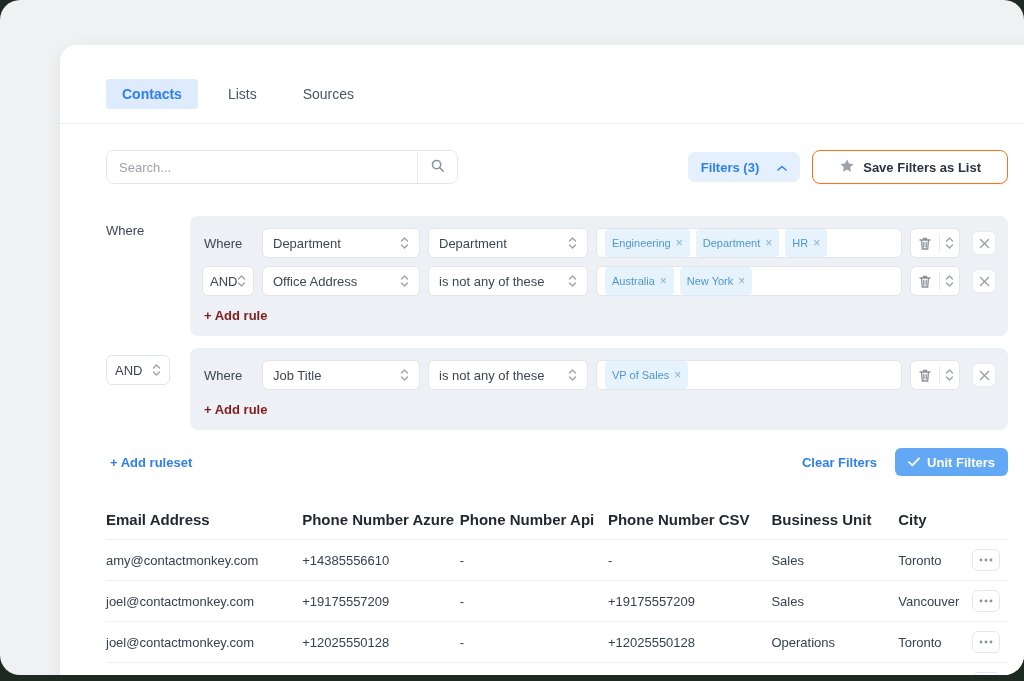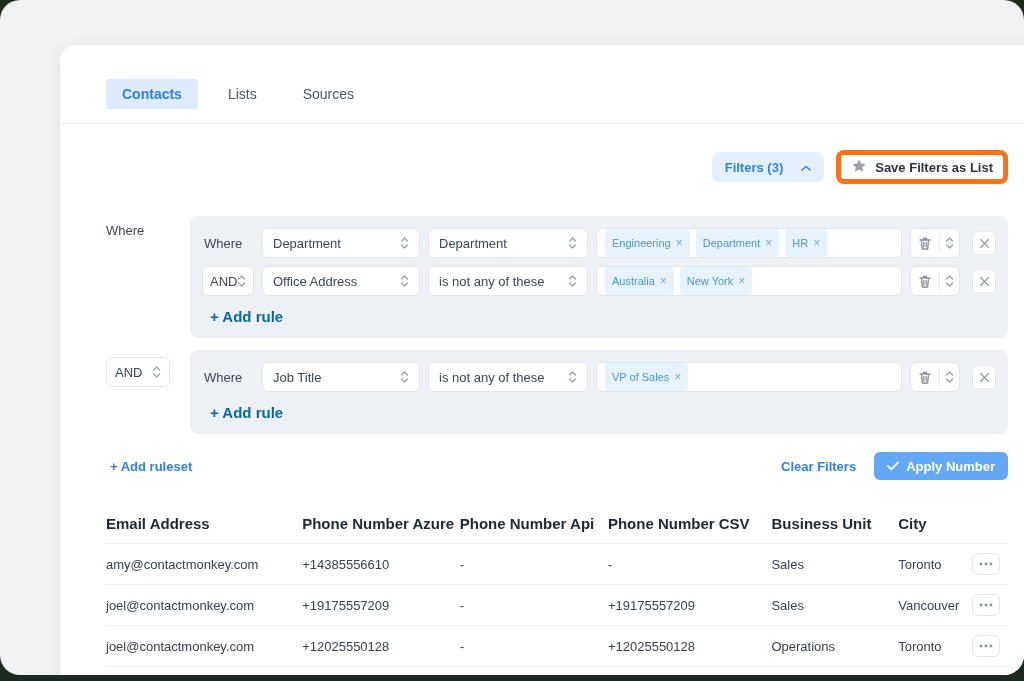--- a/index.html
+++ b/index.html
@@ -18,21 +18,21 @@
   .tabs-divider { height:1px; background:#e9ecf0; margin:0 -46px; }
 
   
   .toolbar { display:flex; align-items:center; margin-top:26px; }
   .search-box { display:flex; align-items:center; width:352px; height:34px; border:1px solid #e2e5e9; border-radius:8px; background:#fff; overflow:hidden; }
   .search-box input { flex:1; border:none; outline:none; font-size:13px; color:#374151; padding:0 12px; height:100%; font-family:inherit; }
   .search-box input::placeholder { color:#9ca3af; }
   .search-btn { width:40px; height:100%; border-left:1px solid #e9ecf0; display:flex; align-items:center; justify-content:center; color:#8a919b; cursor:pointer; background:#fff; }
   .toolbar-spacer { flex:1; }
   .filters-btn { display:flex; align-items:center; gap:18px; background:#e4f0fd; color:#2f80ed; font-size:13px; font-weight:700; height:30px; padding:0 13px; border-radius:7px; cursor:pointer; margin-right:12px; }
-  .save-btn { display:flex; align-items:center; gap:8px; background:#fff; border:5px solid #f97316; border-radius:8px; height:34px; padding:0 10px; font-size:13px; color:#2b3440; font-weight:700; cursor:pointer; box-shadow:0 1px 2px rgba(20,30,40,.04); }
+  .save-btn { display:flex; align-items:center; gap:8px; background:#fff; border:1px solid #f97316; border-radius:8px; height:34px; padding:0 26px; font-size:13px; color:#2b3440; font-weight:700; cursor:pointer; box-shadow:0 1px 2px rgba(20,30,40,.04); }
   .save-btn .star { color:#9aa1ab; }
 
   
   .filters-area { margin-top:32px; }
   .ruleset-row { display:flex; align-items:flex-start; margin-bottom:12px; }
   .connector-col { width:84px; flex:0 0 84px; padding-top:7px; font-size:13px; color:#3c4654; }
   .connector-select { width:64px; height:30px; background:#fff; border:1px solid #e2e5e9; border-radius:6px; display:flex; align-items:center; justify-content:space-between; padding:0 8px; font-size:13px; color:#3c4654; cursor:pointer; }
   .panel { flex:1; background:#edf0f4; border-radius:8px; padding:12px; }
   .rule-row { display:flex; align-items:center; gap:8px; margin-bottom:8px; }
   .rule-row:last-of-type { margin-bottom:0; }
@@ -43,21 +43,21 @@
   .select.operator { width:160px; flex:0 0 160px; }
   .stepper { color:#9aa3ad; display:flex; }
   .chips-box { flex:1; height:30px; background:#fff; border:1px solid #e2e5e9; border-radius:6px; display:flex; align-items:center; gap:6px; padding:0 8px; overflow:hidden; }
   .chip { display:inline-flex; align-items:center; gap:5px; background:#e6f2fc; color:#4e97d1; font-size:11px; border-radius:4px; padding:8px 7px; white-space:nowrap; }
   .chip .chip-x { cursor:pointer; color:#7fb3da; font-size:12px; line-height:1; }
   .actions-box { height:30px; background:#fff; border:1px solid #e2e5e9; border-radius:6px; display:flex; align-items:center; }
   .action-trash { padding:0 7px; color:#8a919b; display:flex; align-items:center; cursor:pointer; height:100%; }
   .action-div { width:1px; height:18px; background:#e9ecf0; }
   .action-step { padding:0 5px; color:#9aa3ad; display:flex; align-items:center; cursor:pointer; height:100%; }
   .close-btn { width:24px; height:24px; background:#fff; border:1px solid #e8ebee; border-radius:6px; display:flex; align-items:center; justify-content:center; color:#9aa1ab; cursor:pointer; margin-left:4px; }
-  .add-rule { display:inline-block; margin:12px 0 0 8px; font-size:15px; color:#0369a1; font-weight:700; cursor:pointer; }
+  .add-rule { display:inline-block; margin:12px 0 0 2px; font-size:13px; color:#7f1d1d; font-weight:700; cursor:pointer; }
 
   .filters-footer { display:flex; align-items:center; margin-top:18px; }
   .add-ruleset { font-size:13px; color:#2f80ed; font-weight:700; cursor:pointer; margin-left:4px; }
   .clear-filters { font-size:13px; color:#2f80ed; font-weight:700; cursor:pointer; margin-right:18px; }
   .apply-btn { display:flex; align-items:center; gap:7px; background:#62a8f5; color:#fff; font-size:13px; font-weight:700; height:28px; padding:0 13px; border-radius:6px; cursor:pointer; }
 
   
   table.contacts { width:100%; border-collapse:collapse; margin-top:24px; }
   table.contacts th { text-align:left; font-size:15px; font-weight:700; color:#1f2730; padding:11px 4px 11px 0; border-bottom:1px solid #edf0f2; }
   table.contacts td { font-size:13px; color:#374151; padding:9px 4px 9px 0; border-bottom:1px solid #edf0f2; }
@@ -78,20 +78,31 @@
     <div class="card-inner">
 
       <div class="tabs">
         <div class="tab active">Contacts</div>
         <div class="tab">Lists</div>
         <div class="tab">Sources</div>
       </div>
       <div class="tabs-divider"></div>
 
       <div class="toolbar">
+        <div class="search-box">
+          <input type="text" placeholder="Search..." style="">
+          <div class="search-btn">
+            <span>
+              <svg width="15" height="15" viewBox="0 0 16 16" fill="none" stroke="currentColor" stroke-width="1.6" stroke-linecap="round">
+                  <circle cx="7" cy="7" r="4.4"></circle>
+                  <line x1="10.4" y1="10.4" x2="14" y2="14"></line>
+                </svg>
+            </span>
+          </div>
+        </div>
         <div class="toolbar-spacer"></div>
         <div class="filters-btn">
           <span>Filters (3)</span>
           <span>
             <svg width="10" height="7" viewBox="0 0 10 7" fill="none" stroke="currentColor" stroke-width="1.6" stroke-linecap="round" stroke-linejoin="round">
                 <polyline points="1,5 5,1.5 9,5"></polyline>
               </svg>
           </span>
         </div>
         <div class="save-btn">
@@ -295,21 +306,21 @@
         </div>
 
         <div class="filters-footer">
           <span class="add-ruleset">+  Add ruleset</span>
           <div class="toolbar-spacer"></div>
           <span class="clear-filters">Clear Filters</span>
           <div class="apply-btn">
             <span><svg width="12" height="10" viewBox="0 0 12 10" fill="none" stroke="currentColor" stroke-width="1.8" stroke-linecap="round" stroke-linejoin="round">
                   <polyline points="1,5.2 4.3,8.4 11,1.4"></polyline>
                 </svg></span>
-            <span>Apply Number</span>
+            <span>Unit Filters</span>
           </div>
         </div>
       </div>
 
       <table class="contacts">
         <thead>
           <tr>
             <th class="c-email">Email Address</th>
             <th class="c-azure">Phone Number Azure</th>
             <th class="c-api">Phone Number Api</th>

